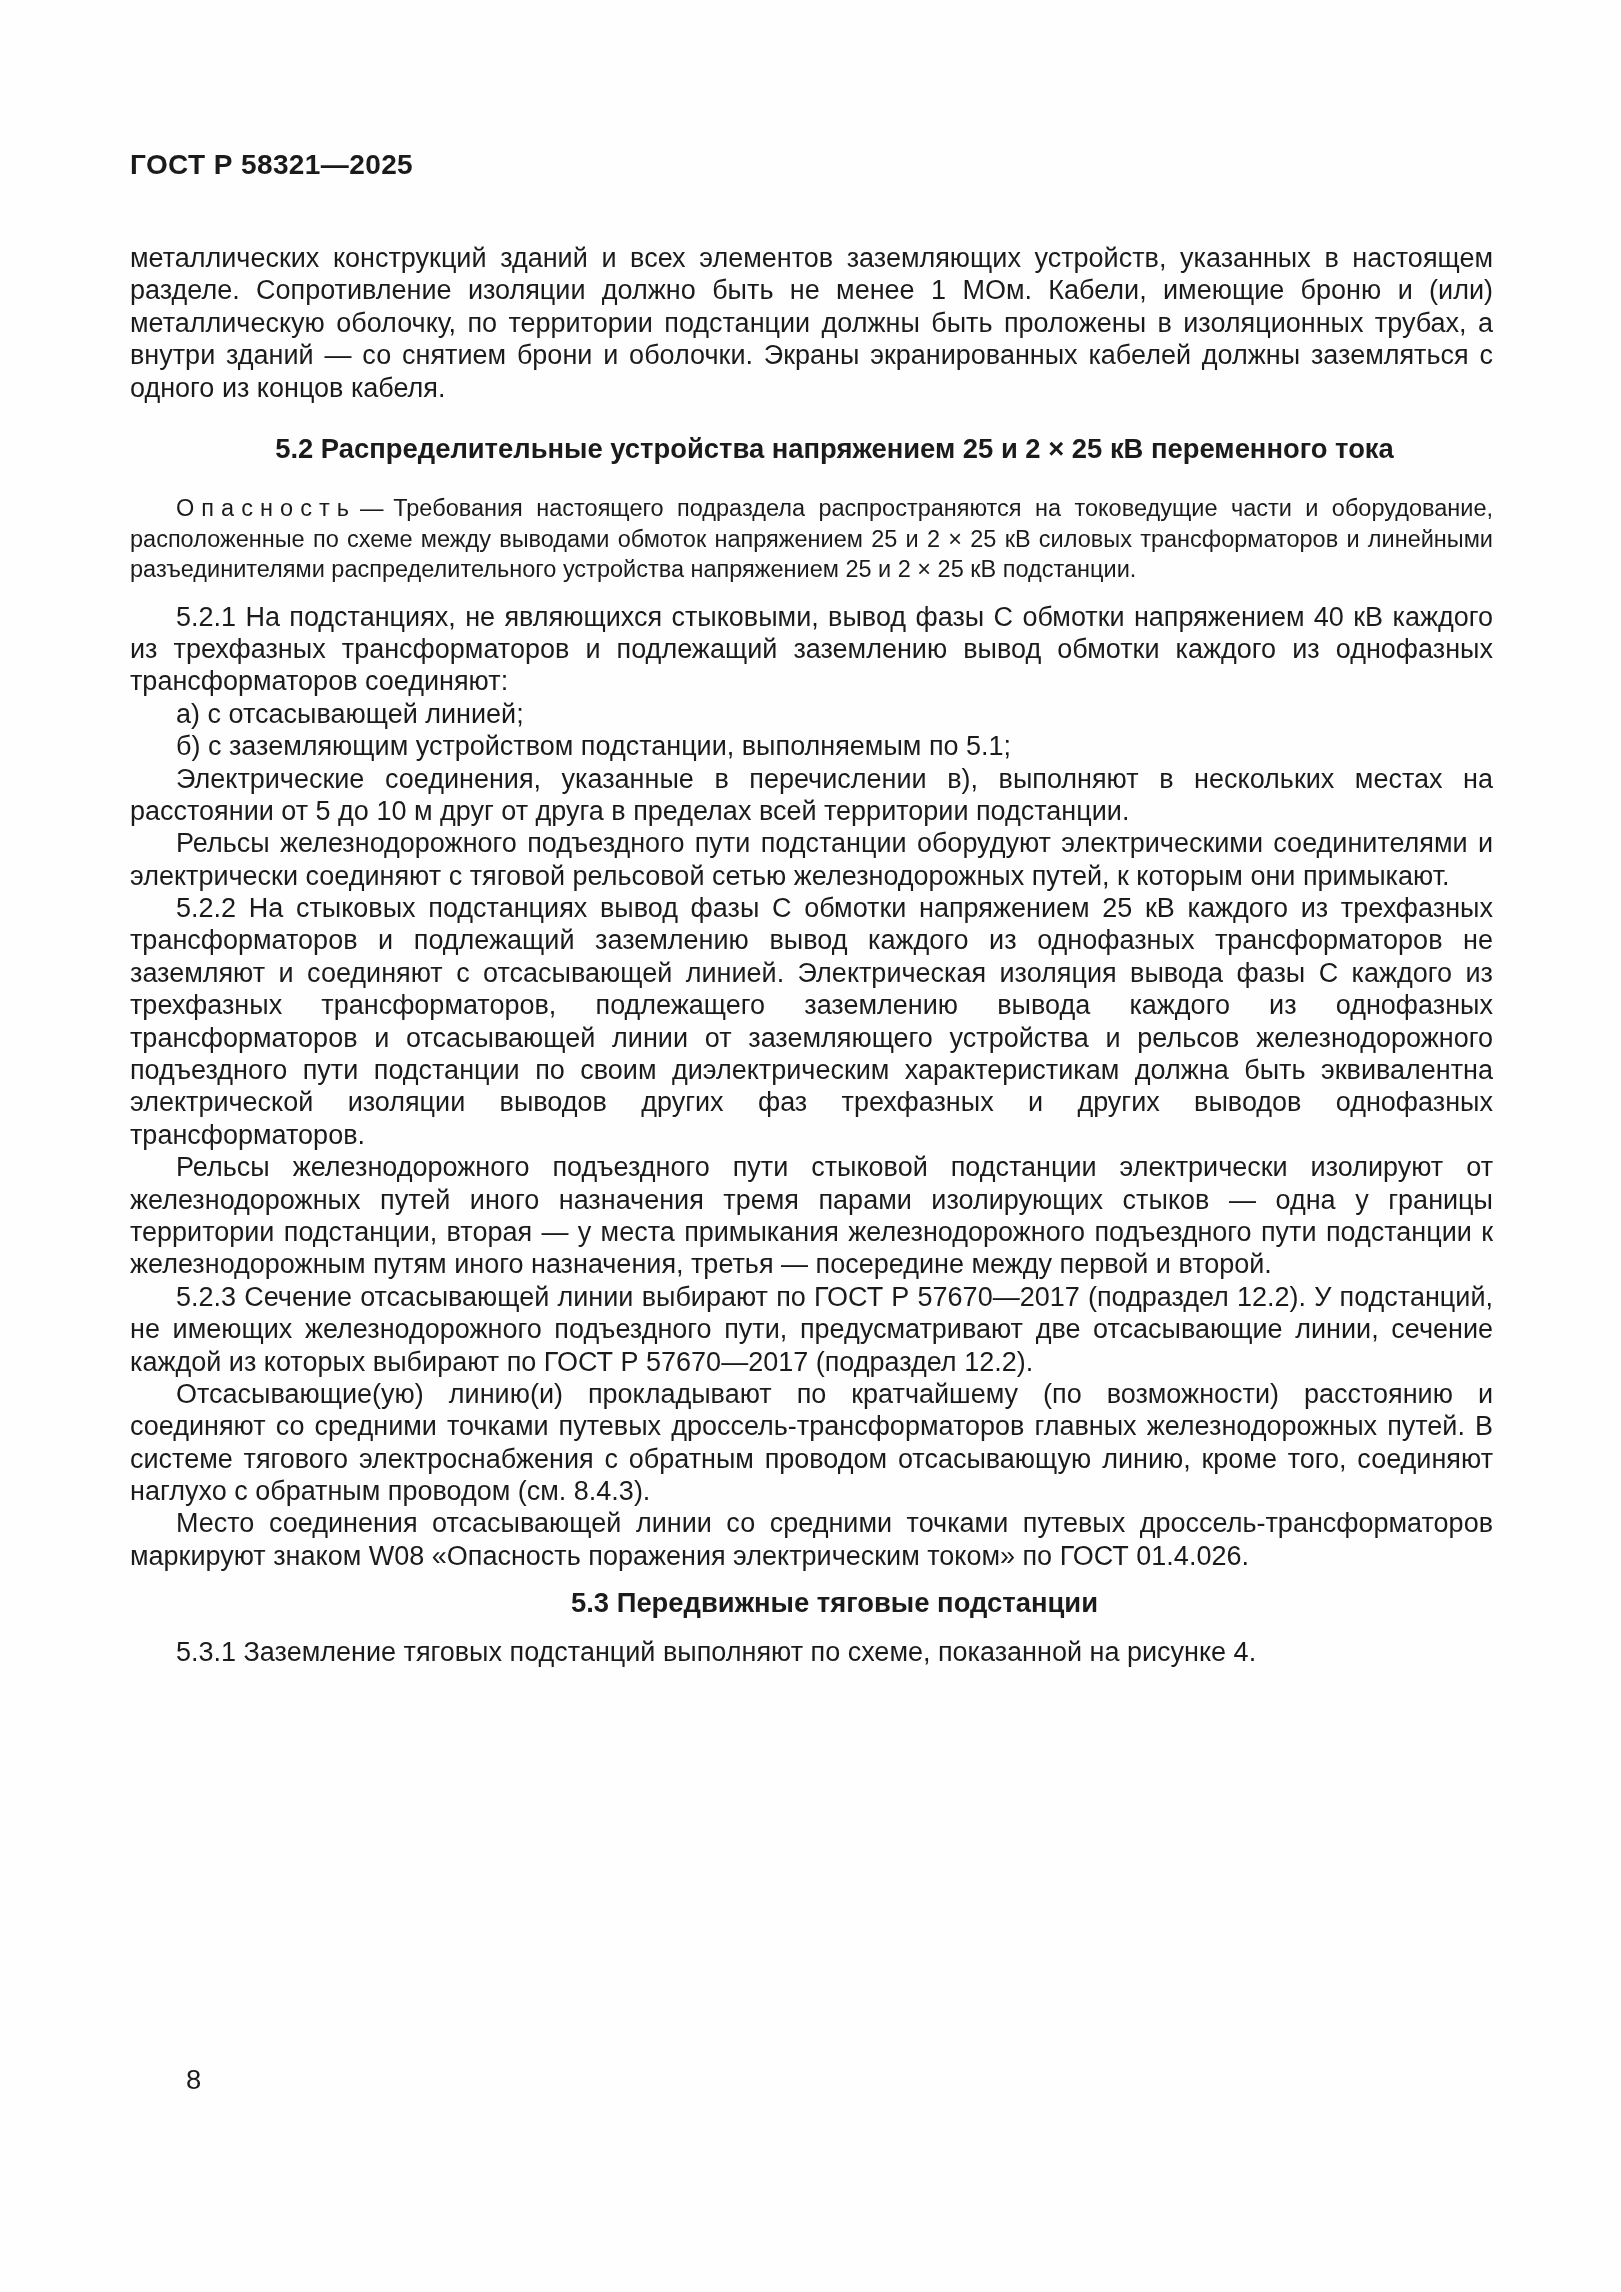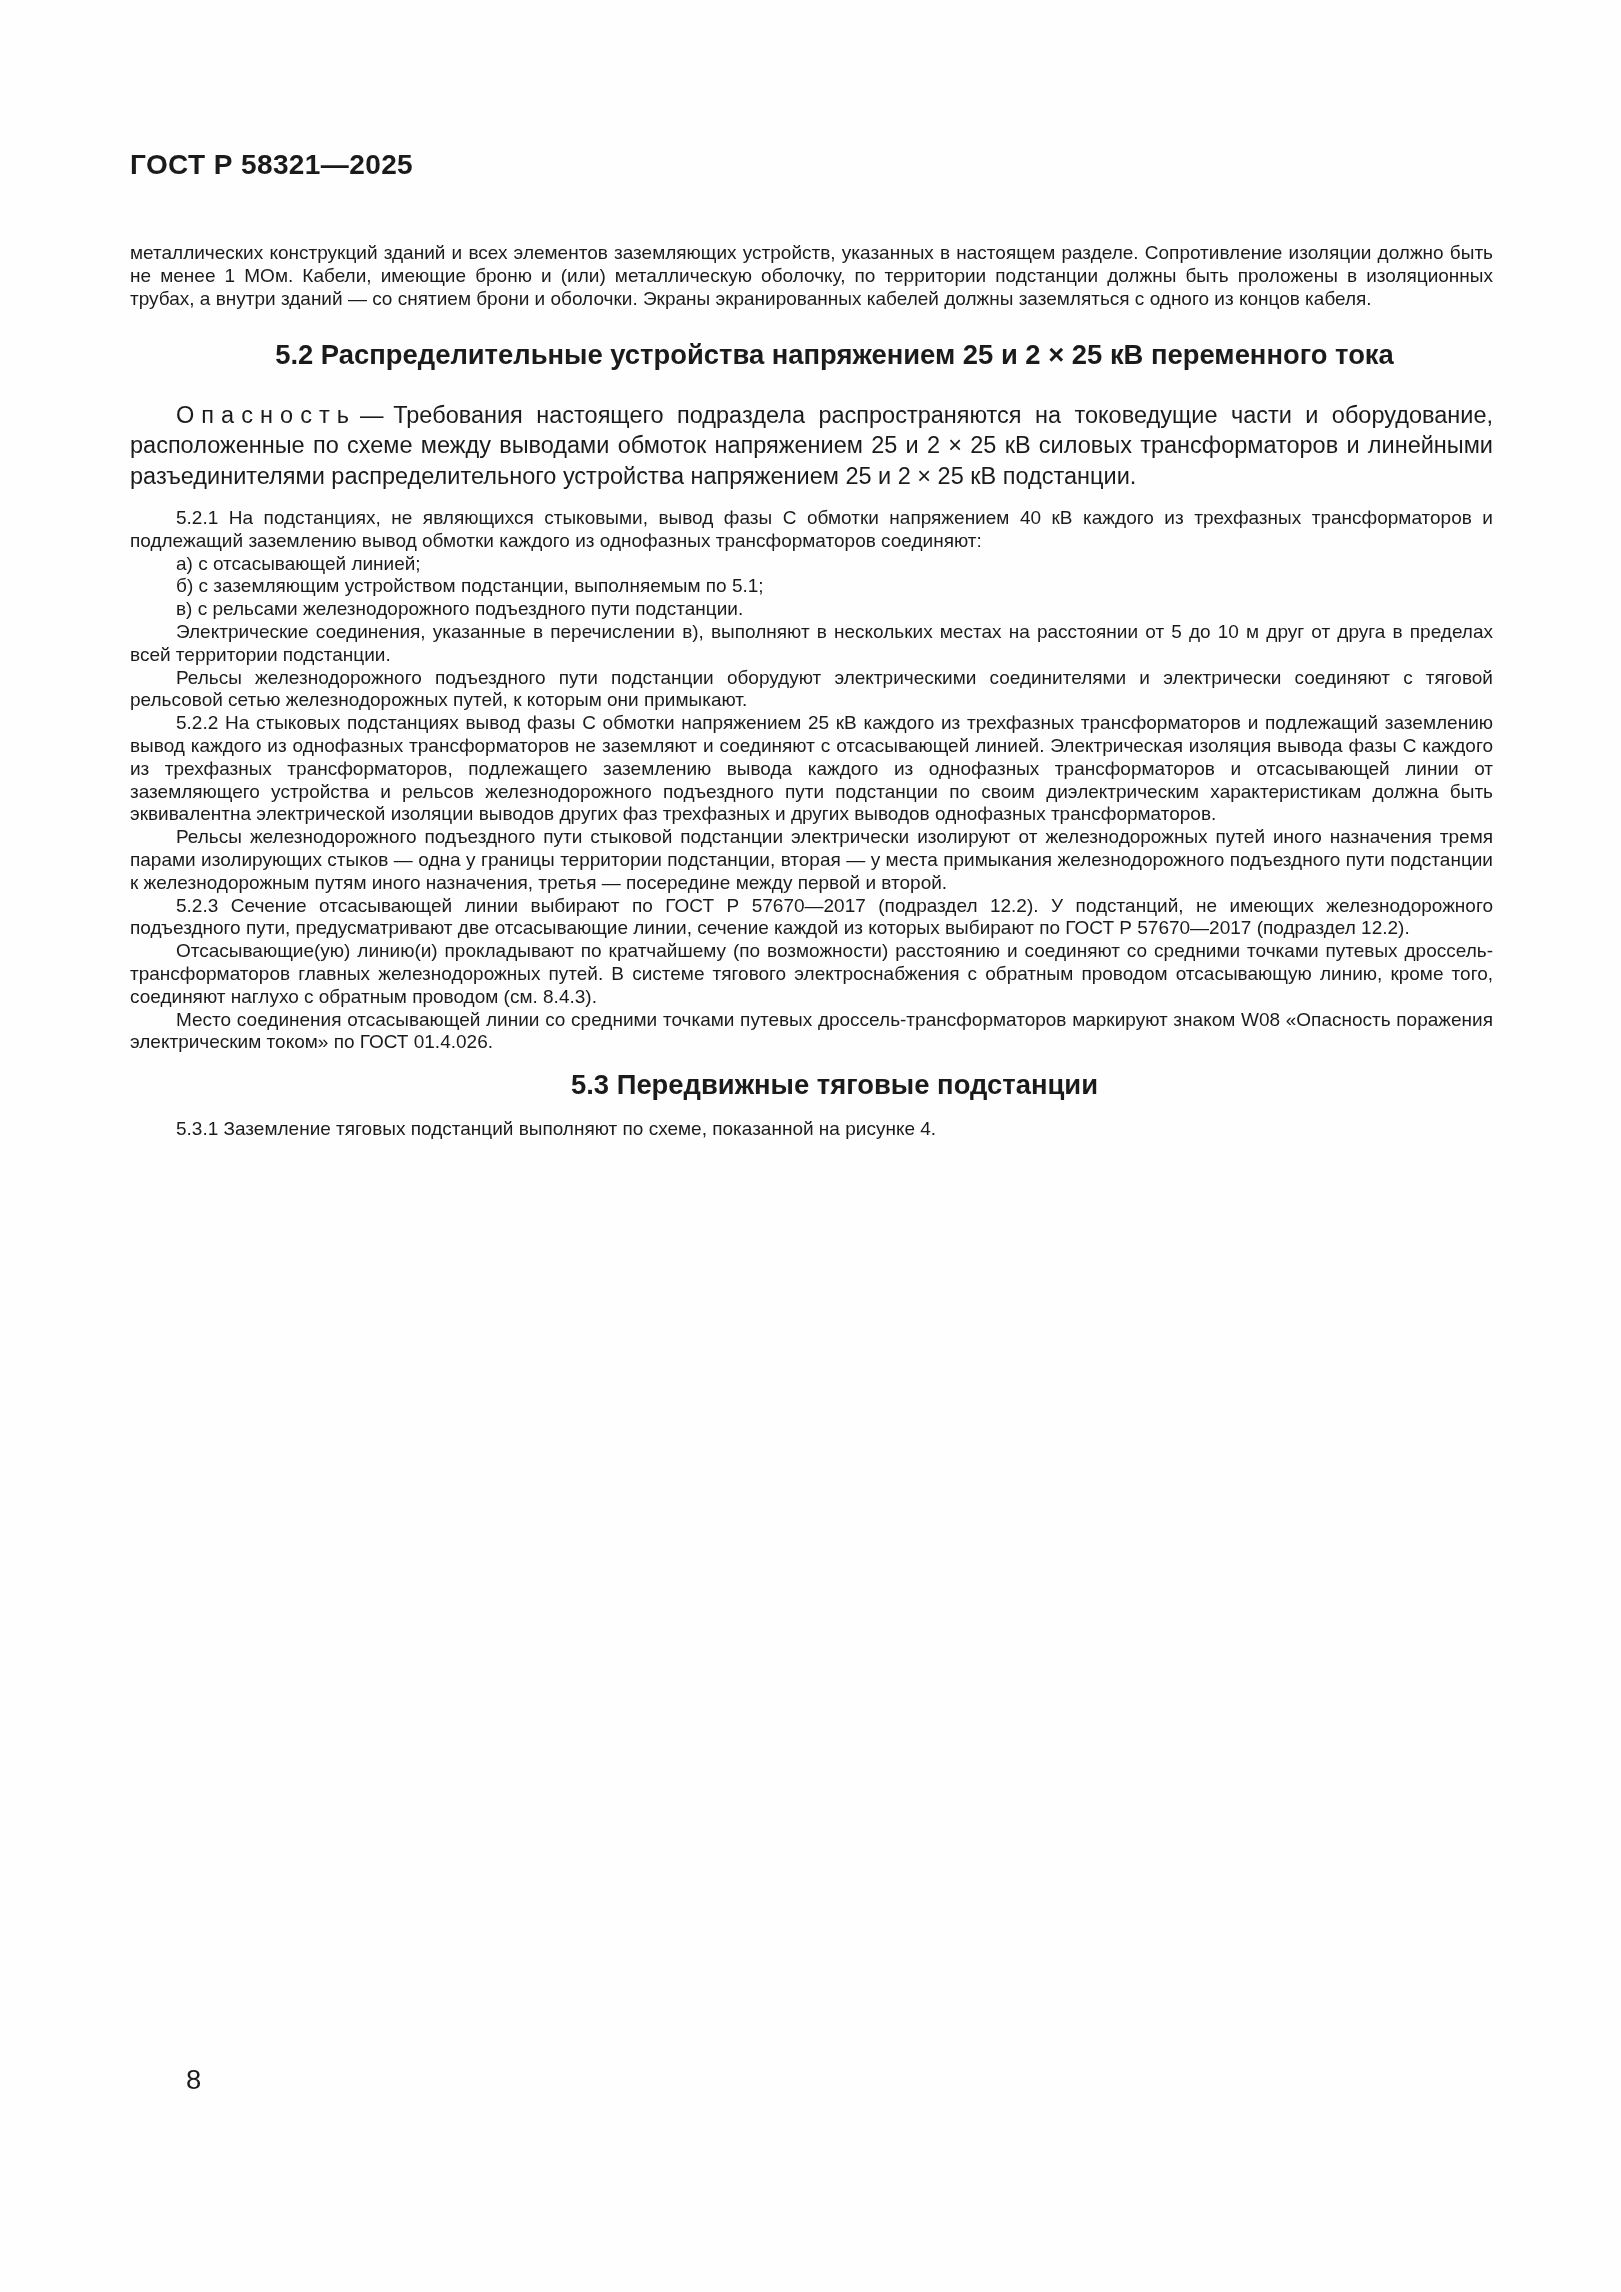--- a/index.html
+++ b/index.html
@@ -23,21 +23,21 @@
     top: 149px;
     width: 1363px;
   }
   .doc-code {
     font-size: 28px;
     font-weight: 700;
     letter-spacing: 0.4px;
     margin-bottom: 61px;
   }
   p.body-par {
-    font-size: 19px;
+    font-size: 27px;
     line-height: 1.2;
     text-align: justify;
     text-indent: 46px;
   }
   p.flush { text-indent: 0; }
   .section-heading {
     font-size: 27.4px;
     line-height: 1.2;
     font-weight: 700;
     text-indent: 46px;
@@ -74,21 +74,20 @@
     <div class="section-heading heading-52">5.2 Распределительные устройства напряжением 25 и 2 × 25 кВ переменного тока</div>
 
     <p class="note"><span class="note-label">Опасность</span><span class="note-sep">—</span><span>Требования настоящего подраздела распространяются на токоведущие части и оборудование, расположенные по схеме между выводами обмоток напряжением 25 и 2 × 25 кВ силовых трансформаторов и линейными разъединителями распределительного устройства напряжением 25 и 2 × 25 кВ подстанции.</span></p>
 
     <p class="body-par">5.2.1 На подстанциях, не являющихся стыковыми, вывод фазы С обмотки напряжением 40 кВ каждого из трехфазных трансформаторов и подлежащий заземлению вывод обмотки каждого из однофазных трансформаторов соединяют:</p>
 
     <p class="body-par">а) с отсасывающей линией;</p>
 
     <p class="body-par">б) с заземляющим устройством подстанции, выполняемым по 5.1;</p>
 
-    <p class="body-par">в) с рельсами железнодорожного подъездного пути подстанции.</p>
 
     <p class="body-par">Электрические соединения, указанные в перечислении в), выполняют в нескольких местах на расстоянии от 5 до 10 м друг от друга в пределах всей территории подстанции.</p>
 
     <p class="body-par">Рельсы железнодорожного подъездного пути подстанции оборудуют электрическими соединителями и электрически соединяют с тяговой рельсовой сетью железнодорожных путей, к которым они примыкают.</p>
 
     <p class="body-par">5.2.2 На стыковых подстанциях вывод фазы С обмотки напряжением 25 кВ каждого из трехфазных трансформаторов и подлежащий заземлению вывод каждого из однофазных трансформаторов не заземляют и соединяют с отсасывающей линией. Электрическая изоляция вывода фазы С каждого из трехфазных трансформаторов, подлежащего заземлению вывода каждого из однофазных трансформаторов и отсасывающей линии от заземляющего устройства и рельсов железнодорожного подъездного пути подстанции по своим диэлектрическим характеристикам должна быть эквивалентна электрической изоляции выводов других фаз трехфазных и других выводов однофазных трансформаторов.</p>
 
     <p class="body-par">Рельсы железнодорожного подъездного пути стыковой подстанции электрически изолируют от железнодорожных путей иного назначения тремя парами изолирующих стыков — одна у границы территории подстанции, вторая — у места примыкания железнодорожного подъездного пути подстанции к железнодорожным путям иного назначения, третья — посередине между первой и второй.</p>
 
     <p class="body-par">5.2.3 Сечение отсасывающей линии выбирают по ГОСТ Р 57670—2017 (подраздел 12.2). У подстанций, не имеющих железнодорожного подъездного пути, предусматривают две отсасывающие линии, сечение каждой из которых выбирают по ГОСТ Р 57670—2017 (подраздел 12.2).</p>

